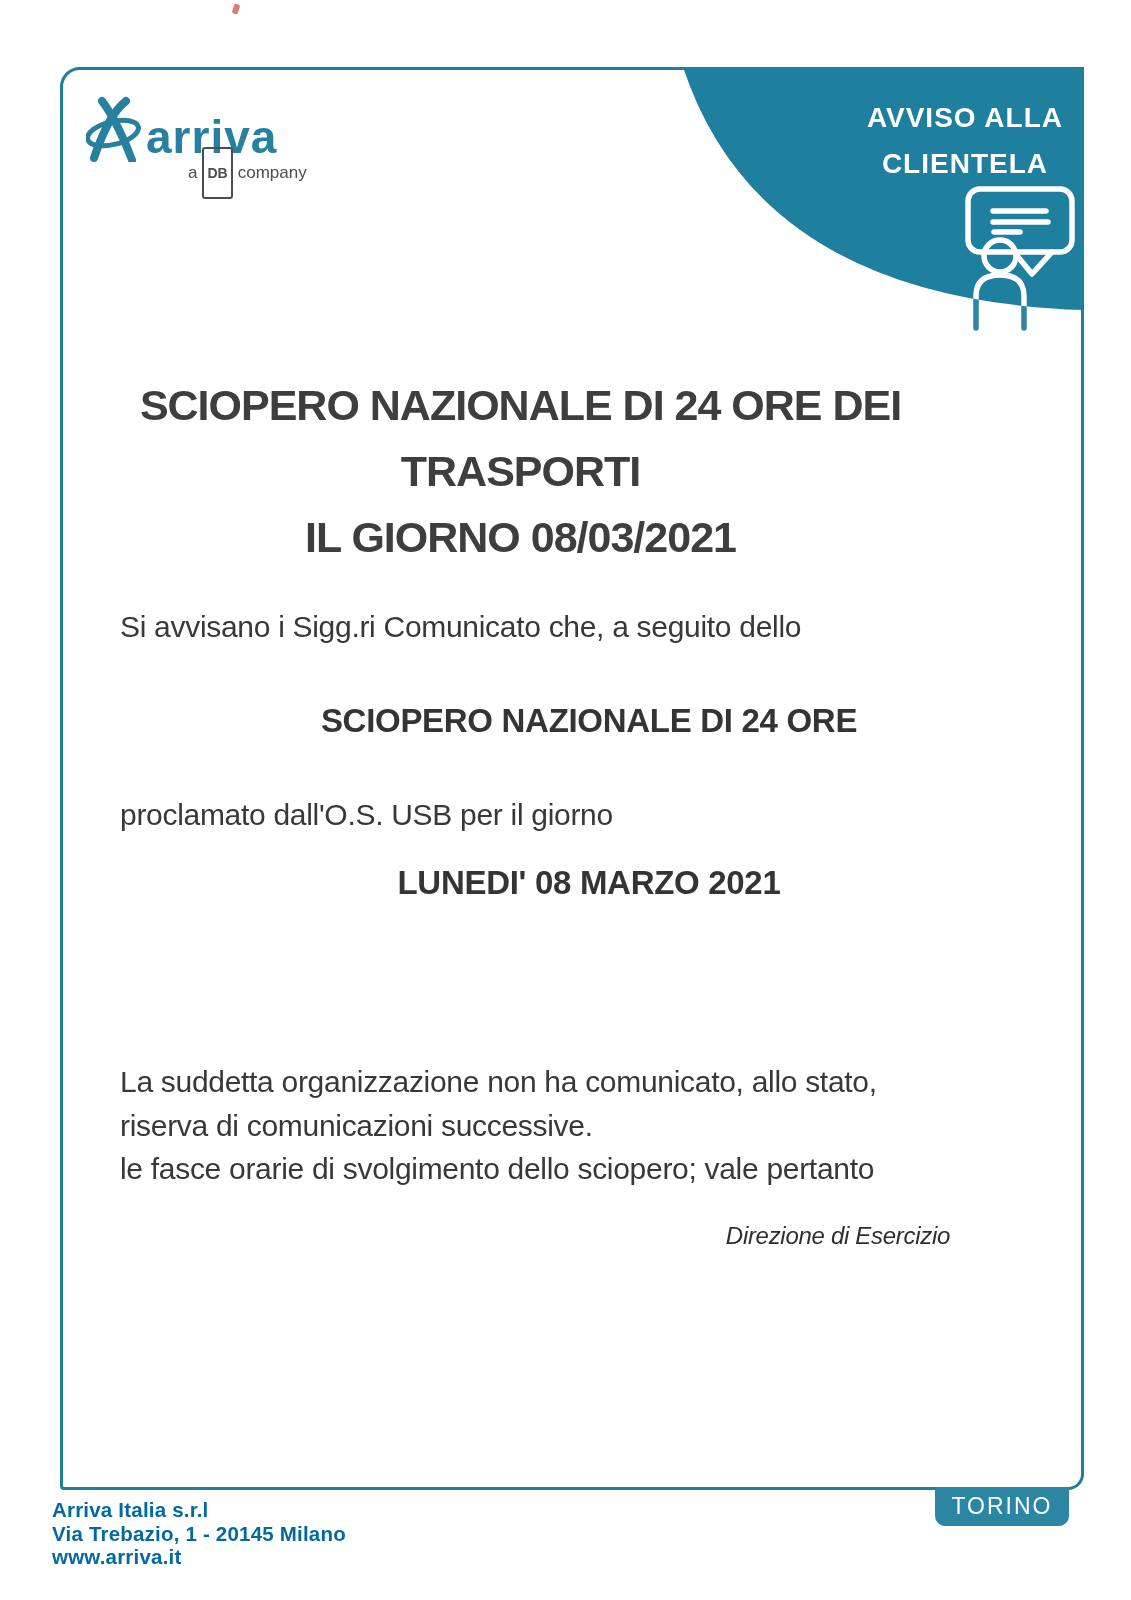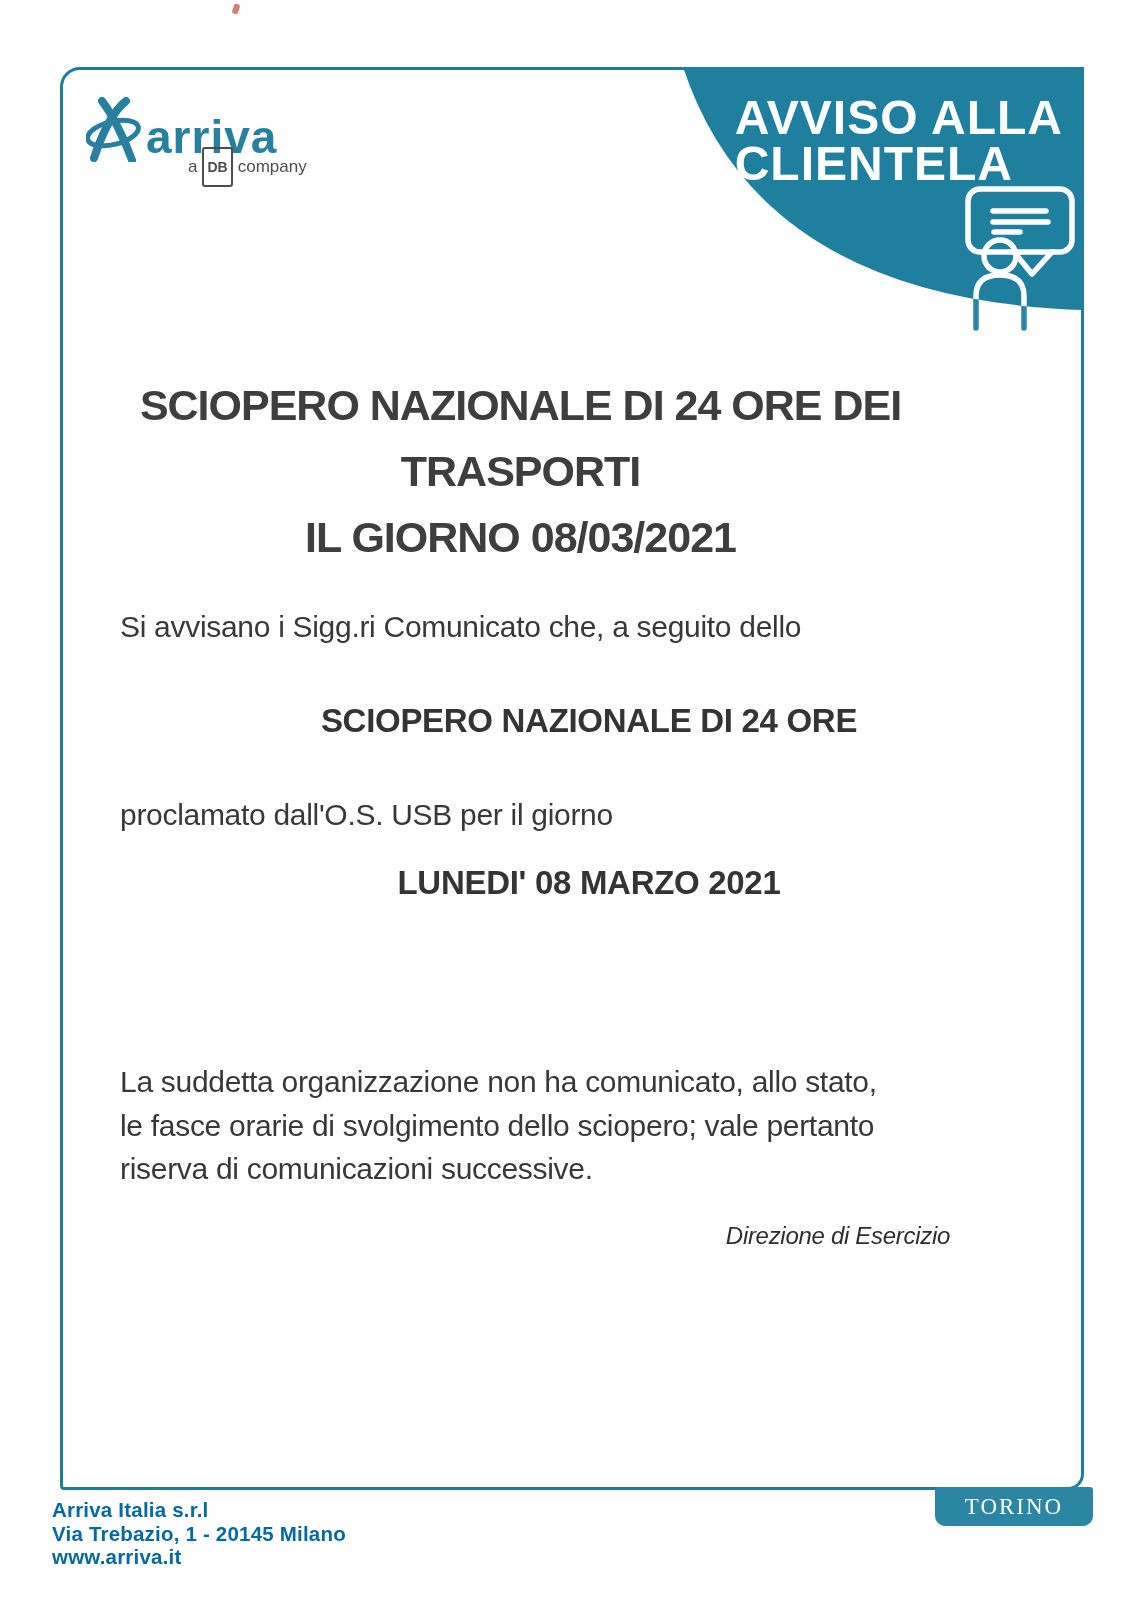--- a/index.html
+++ b/index.html
@@ -17,38 +17,38 @@
   }
   
   .frame {
     position:absolute; left:60px; top:67px; width:1024px; height:1423px;
     border:3px solid #1f7e9d;
     border-radius:20px 20px 16px 4px;
   }
   
   .banner-svg { position:absolute; left:60px; top:66px; width:1024px; height:340px; }
   .banner-text {
-    position:absolute; top:95px; right:68px; text-align:left;
-    font-size:48px; font-weight:bold; color:#ffffff;
+    position:absolute; top:95px; right:68px; text-align:center;
+    font-size:28px; font-weight:bold; color:#ffffff;
     line-height:46px; letter-spacing:1px; white-space:nowrap;
   }
   .banner-text span { display:block; }
   
   .logo-mark { position:absolute; left:86px; top:96px; width:56px; height:66px; }
   .logo-word {
     position:absolute; left:146px; top:110px;
     font-size:46px; font-weight:600; color:#27809f; letter-spacing:1px;
   }
   .logo-tagline {
     position:absolute; left:188px; top:147px;
     display:flex; align-items:center; gap:5px;
     font-size:17px; color:#4d4d4d;
   }
   .db-box {
-    border:2px solid #4d4d4d; border-radius:3px; padding:10px 3px;
+    border:2px solid #4d4d4d; border-radius:3px; padding:16px 3px;
     font-weight:bold; font-size:14px; line-height:16px;
   }
   
   .meta { position:absolute; left:668px; top:276px; }
   .meta .place { font-size:26px; font-weight:bold; color:#2e2e2e; letter-spacing:-0.3px; }
   .meta .bulletin { font-size:20.5px; color:#3c3c3c; margin-top:4px; }
   
   .doc-title {
     position:absolute; left:60px; top:372px; width:921px;
     text-align:center; font-size:43px; font-weight:bold; color:#3e3e3e;
@@ -74,23 +74,23 @@
   }
   
   .footer {
     position:absolute; left:52px; top:1498px;
     font-size:20.5px; line-height:23.5px; color:#0369a1;
     font-weight:600; letter-spacing:0.2px;
   }
   .footer div { white-space:nowrap; }
   
   .badge {
-    position:absolute; left:935px; top:1487px; width:158px; height:39px;
+    position:absolute; left:935px; top:1487px; width:134px; height:39px;
     background:#2a86a3; color:#ffffff; border-radius:3px 3px 10px 10px;
-    font-size:23px; letter-spacing:2px; line-height:39px; text-align:center;font-family:Liberation Serif, serif;
+    font-size:23px; letter-spacing:2px; line-height:39px; text-align:center;
   }
 </style>
 </head>
 <body>
 
 <div class="page">
 
   <div class="speck"></div>
 
   <div class="frame"></div>
@@ -141,22 +141,22 @@
     <span>SCIOPERO NAZIONALE DI 24 ORE DEI TRASPORTI</span>
     <span>IL GIORNO 08/03/2021</span>
   </div>
 
   <div class="para p1">Si avvisano i Sigg.ri Comunicato che, a seguito dello</div>
   <div class="bodyhead h1">SCIOPERO NAZIONALE DI 24 ORE</div>
   <div class="para p2">proclamato dall'O.S. USB per il giorno</div>
   <div class="bodyhead h2">LUNEDI' 08 MARZO 2021</div>
   <div class="para p4">
     <span>La suddetta organizzazione non ha comunicato, allo stato,</span>
+    <span>riserva di comunicazioni successive.</span>
     <span>le fasce orarie di svolgimento dello sciopero; vale pertanto</span>
-    <span>riserva di comunicazioni successive.</span>
   </div>
   <div class="signature">Direzione di Esercizio</div>
 
   <div class="footer">
     <div>Arriva Italia s.r.l</div>
     <div>Via Trebazio, 1 - 20145 Milano</div>
     <div>www.arriva.it</div>
   </div>
 
   <div class="badge">TORINO</div>

